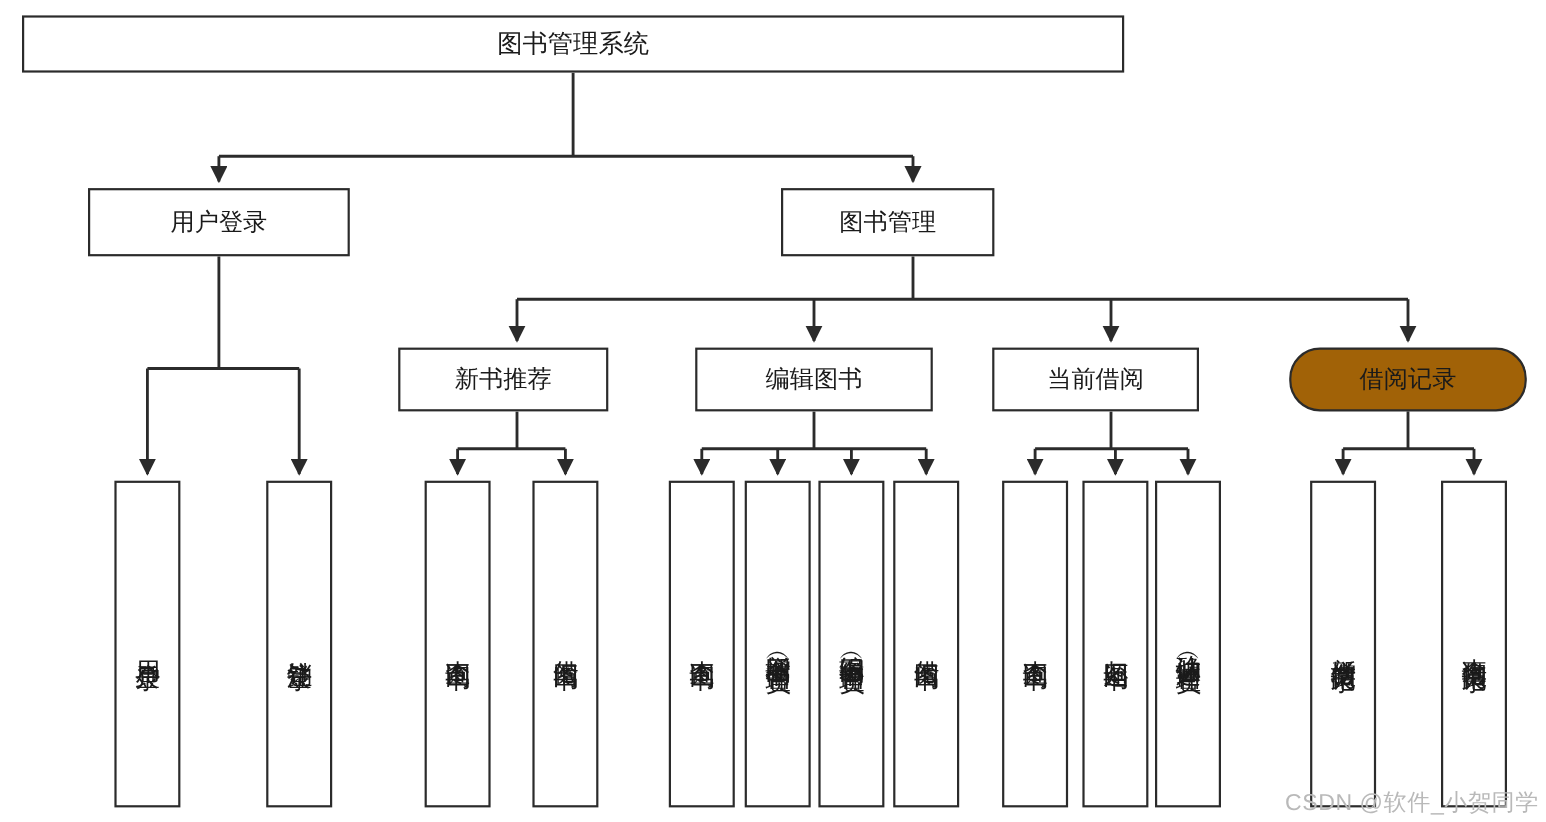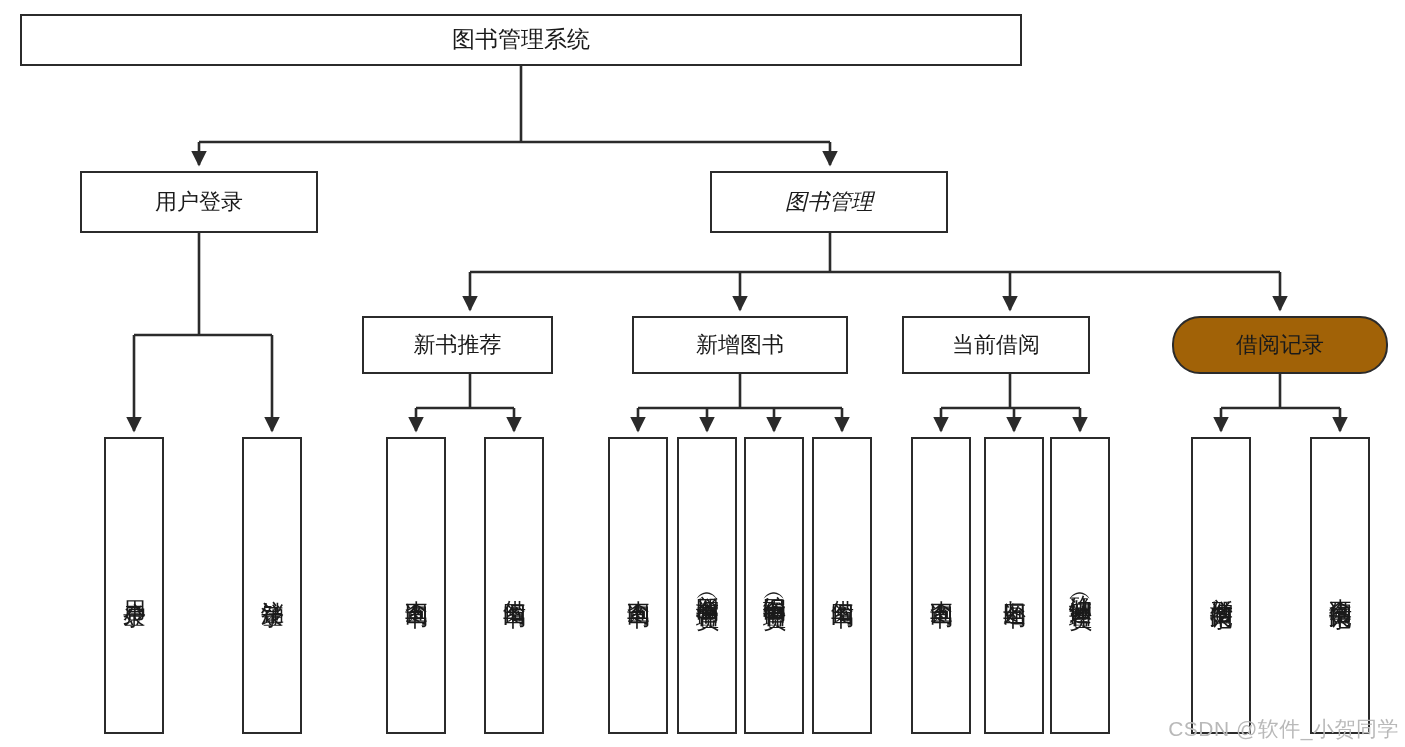--- a/index.html
+++ b/index.html
@@ -116,24 +116,24 @@
       <path d="M 1280 374 L 1280 408"></path>
       <path d="M 1221 408 L 1340 408"></path>
       <path d="M 1221 408 L 1221 431" marker-end="url(#arrow)"></path>
       <path d="M 1340 408 L 1340 431" marker-end="url(#arrow)"></path>
     </g>
   </svg>
 
   <div class="node h" id="root-node" style="left: 20px; top: 14px; width: 1002px; height: 52px; border-color: rgb(43, 43, 43); background: rgb(255, 255, 255); color: rgb(26, 26, 26);">图书管理系统</div>
 
   <div class="node h" id="n-l2-0" style="left: 80px; top: 171px; width: 238px; height: 62px; border-color: rgb(43, 43, 43); background: rgb(255, 255, 255); color: rgb(26, 26, 26);">用户登录</div>
-  <div class="node h" id="n-l2-1" style="left: 710px; top: 171px; width: 238px; height: 62px; border-color: rgb(43, 43, 43); background: rgb(255, 255, 255); color: rgb(26, 26, 26); font-style: italic;">图书管理</div>
+  <div class="node h" id="n-l2-1" style="left: 710px; top: 171px; width: 194px; height: 62px; border-color: rgb(43, 43, 43); background: rgb(255, 255, 255); color: rgb(26, 26, 26);">图书管理</div>
 
   <div class="node h" id="n-l3-0" style="left: 362px; top: 316px; width: 191px; height: 58px; border-color: rgb(43, 43, 43); background: rgb(255, 255, 255); color: rgb(26, 26, 26);">新书推荐</div>
-  <div class="node h" id="n-l3-1" style="left: 632px; top: 316px; width: 216px; height: 58px; border-color: rgb(43, 43, 43); background: rgb(255, 255, 255); color: rgb(26, 26, 26);">新增图书</div>
+  <div class="node h" id="n-l3-1" style="left: 632px; top: 316px; width: 216px; height: 58px; border-color: rgb(43, 43, 43); background: rgb(255, 255, 255); color: rgb(26, 26, 26);">编辑图书</div>
   <div class="node h" id="n-l3-2" style="left: 902px; top: 316px; width: 188px; height: 58px; border-color: rgb(43, 43, 43); background: rgb(255, 255, 255); color: rgb(26, 26, 26);">当前借阅</div>
   <div class="node h" id="n-l3-3" style="left: 1172px; top: 316px; width: 216px; height: 58px; border-color: rgb(43, 43, 43); background: #a16207; color: rgb(26, 26, 26); border-radius: 28px;">借阅记录</div>
 
   <div class="node v" id="n-leaf-0" style="left: 104px; top: 437px; width: 60px; height: 297px; border-color: rgb(43, 43, 43); background: rgb(255, 255, 255); color: rgb(26, 26, 26);">用户登录</div>
   <div class="node v" id="n-leaf-1" style="left: 242px; top: 437px; width: 60px; height: 297px; border-color: rgb(43, 43, 43); background: rgb(255, 255, 255); color: rgb(26, 26, 26);">注销登录</div>
   <div class="node v" id="n-leaf-2" style="left: 386px; top: 437px; width: 60px; height: 297px; border-color: rgb(43, 43, 43); background: rgb(255, 255, 255); color: rgb(26, 26, 26);">查询图书</div>
   <div class="node v" id="n-leaf-3" style="left: 484px; top: 437px; width: 60px; height: 297px; border-color: rgb(43, 43, 43); background: rgb(255, 255, 255); color: rgb(26, 26, 26);">借阅图书</div>
   <div class="node v" id="n-leaf-4" style="left: 608px; top: 437px; width: 60px; height: 297px; border-color: rgb(43, 43, 43); background: rgb(255, 255, 255); color: rgb(26, 26, 26);">查询图书</div>
   <div class="node v" id="n-leaf-5" style="left: 677px; top: 437px; width: 60px; height: 297px; border-color: rgb(43, 43, 43); background: rgb(255, 255, 255); color: rgb(26, 26, 26);">新增图书（管理员）</div>
   <div class="node v" id="n-leaf-6" style="left: 744px; top: 437px; width: 60px; height: 297px; border-color: rgb(43, 43, 43); background: rgb(255, 255, 255); color: rgb(26, 26, 26);">编辑图书（管理员）</div>

